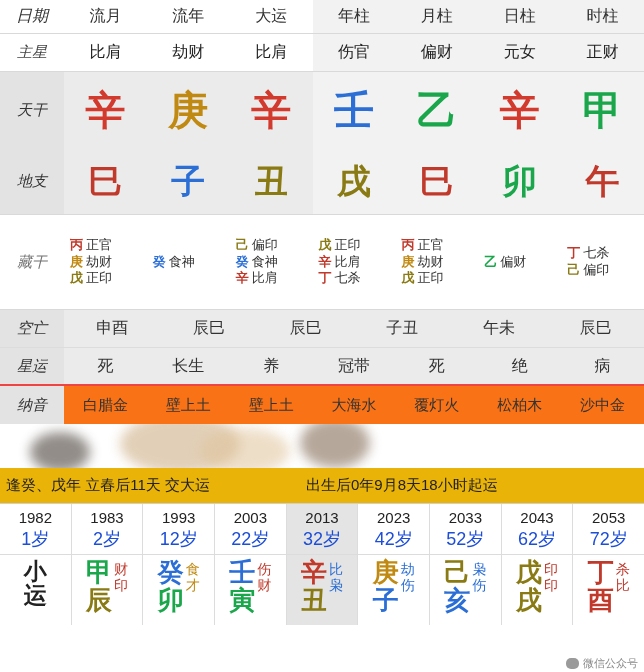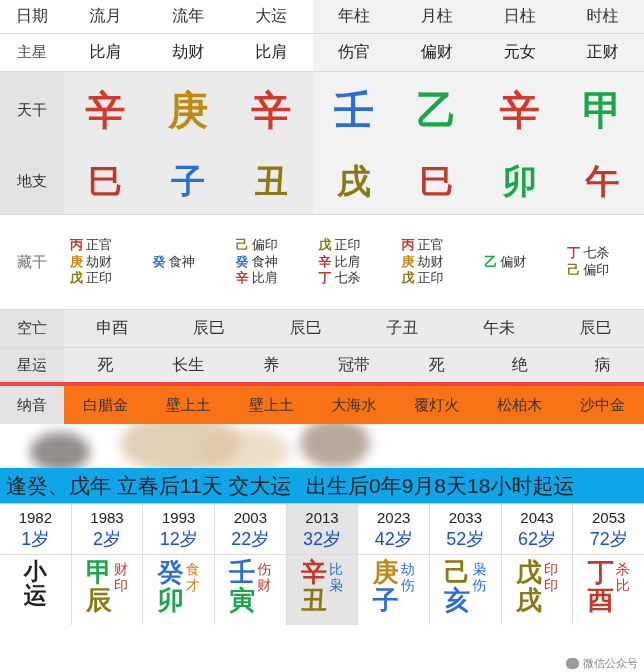--- a/index.html
+++ b/index.html
@@ -12,20 +12,21 @@
   }
   .wrap{width:644px;height:672px;position:relative;}
 
   
   .row{display:flex;width:644px;box-sizing:border-box;}
   .lbl{
     width:64px;flex:0 0 64px;
     display:flex;align-items:center;justify-content:center;
     font-size:15px;color:#333;
     box-sizing:border-box;
+    font-style:italic;
   }
   .cell{
     flex:1 1 0;
     display:flex;align-items:center;justify-content:center;
     box-sizing:border-box;
     text-align:right;
   }
 
   
   .r-head{height:34px;border-bottom:1px solid #d9d9d9;background:#fff;}
@@ -54,39 +55,39 @@
     flex:1 1 0;display:flex;flex-direction:column;
     justify-content:center;box-sizing:border-box;
     padding:4px 4px 4px 6px;gap:2px;
   }
   .cang-line{display:flex;align-items:center;gap:3px;font-size:13px;line-height:1.15;white-space:nowrap;}
   .cang-g{font-weight:bold;font-size:13px;}
   .cang-s{color:#333;font-size:13px;}
 
   
   .r-kong{height:38px;background:#ebebeb;border-bottom:1px solid #dcdcdc;}
-  .r-xing{height:38px;background:#ebebeb;border-bottom:4px solid #ef4444;}
+  .r-xing{height:38px;background:#ebebeb;border-bottom:2px solid #ef4444;}
   .r-nayin{height:38px;background:#f97316;}
   .r-kong .lbl,.r-xing .lbl,.r-nayin .lbl{background:#e3e3e3;}
   .r-kong .cell,.r-xing .cell,.r-nayin .cell{font-size:16px;color:#333;}
   .r-nayin .cell{font-size:15px;}
 
   
   .photo{
     height:44px;width:644px;
     background:linear-gradient(90deg,#1d1b1a 0%,#241f1c 10%,#6b5340 22%,#a58663 32%,#c2a079 40%,#9a7c5c 50%,#5c4staging 55%,#3a2f27 62%,#221c18 72%,#14110f 85%,#0d0b0a 100%);
     position:relative;overflow:hidden;
   }
   .photo .blob{position:absolute;border-radius:50%;filter:blur(6px);opacity:.55;}
 
   
   .r-text{
     height:36px;display:flex;align-items:center;
-    border-bottom:1px solid #cfcfcf;background:#0ea5e9;
-    font-size:21px;color:#222;padding:0 6px;box-sizing:border-box;
+    border-bottom:1px solid #cfcfcf;background:#eab308;
+    font-size:15px;color:#222;padding:0 6px;box-sizing:border-box;
     white-space:nowrap;
   }
   .r-text .seg1{flex:0 0 300px;}
   .r-text .seg2{flex:1 1 auto;}
 
   
   .luck{display:flex;width:644px;box-sizing:border-box;}
   .luck-col{
     flex:1 1 0;box-sizing:border-box;
     border-right:1px solid #dcdcdc;

